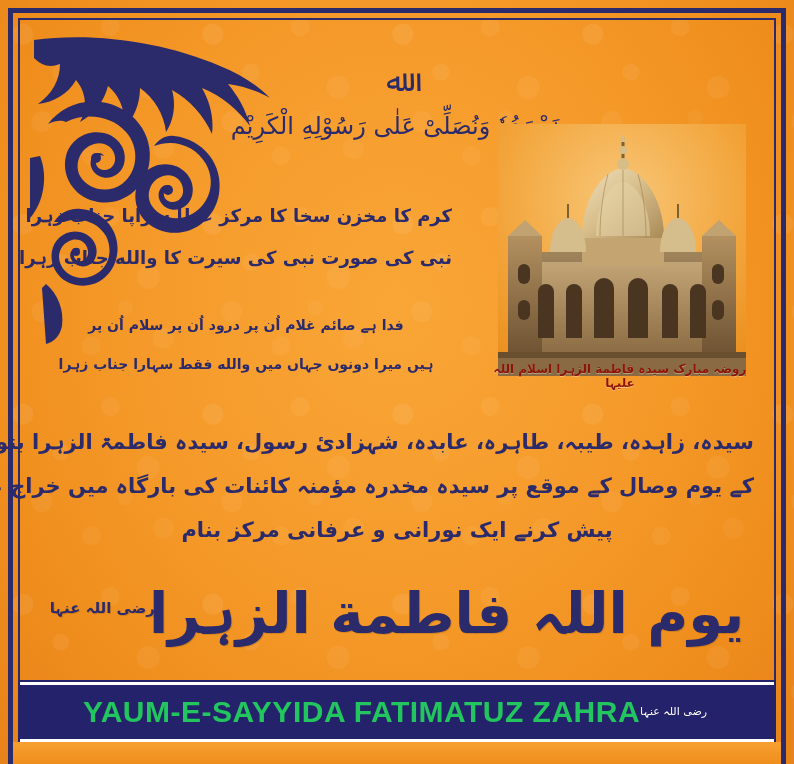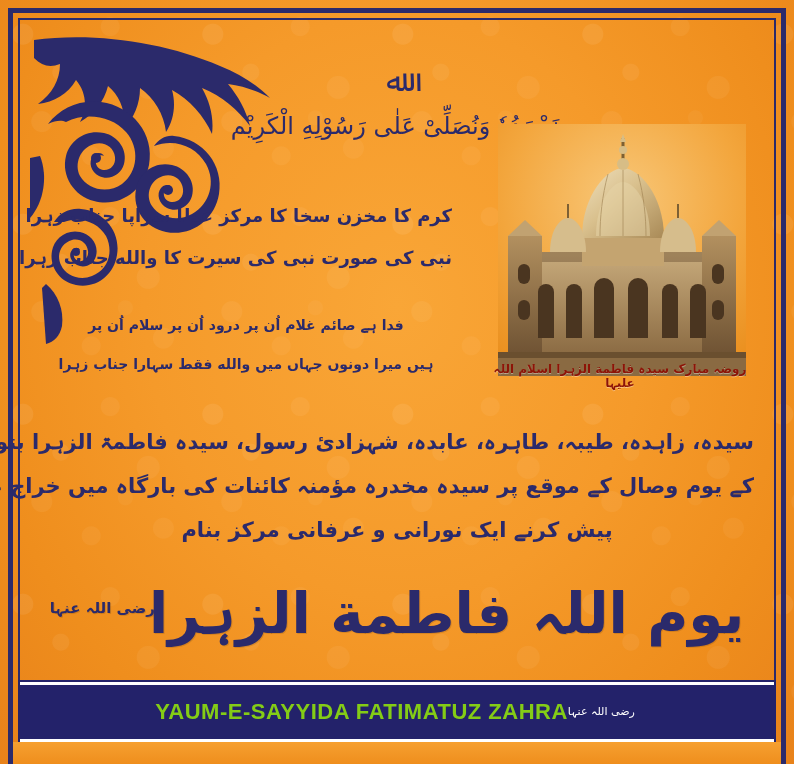--- a/index.html
+++ b/index.html
@@ -195,24 +195,24 @@
     height: 54px;
     background: #23226a;
     border-top: 3px solid #ffffff;
     border-bottom: 3px solid #ffffff;
     box-shadow: 0 0 0 2px #23226a;
     display: flex;
     align-items: center;
     justify-content: center;
   }
   .banner .title-en {
-    color: #84cc16;
+    color: #22c55e;
     font-family: "Liberation Sans", sans-serif;
     font-weight: bold;
-    font-size: 22px;
+    font-size: 30px;
     letter-spacing: 0.5px;
     white-space: nowrap;
   }
   .banner .razi-en {
     color: #ffffff;
     font-size: 11px;
     direction: rtl;
     margin-right: 4px;
     line-height: 1.05;
     text-align: center;

